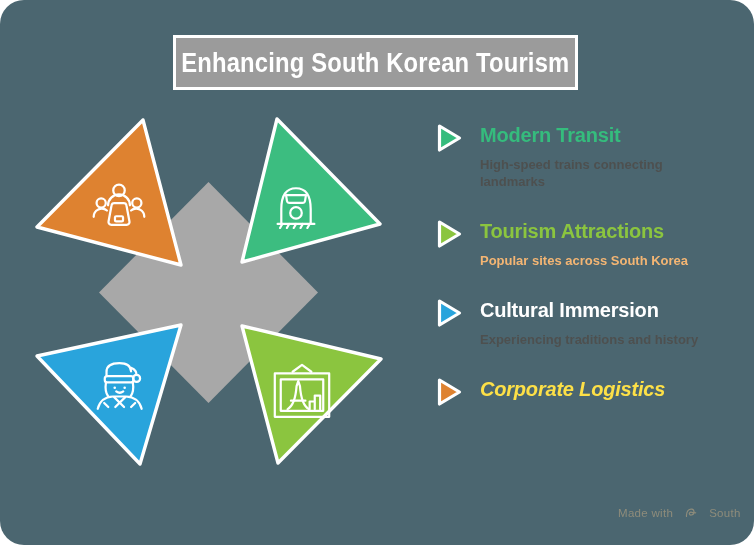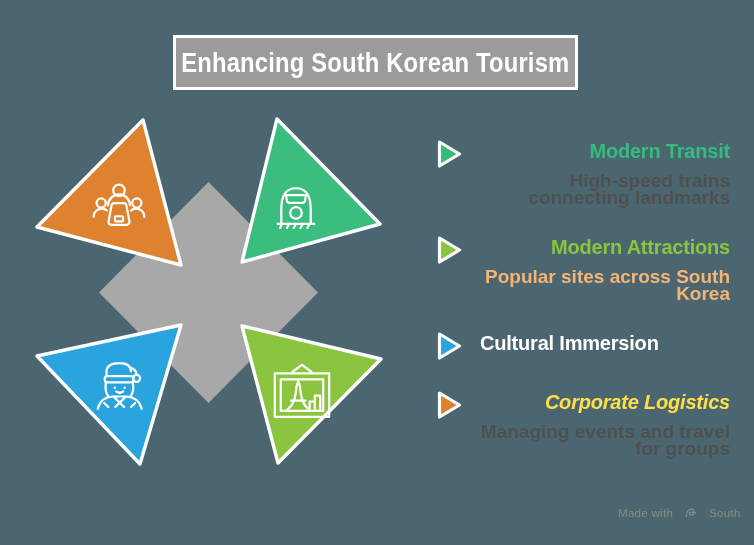--- a/index.html
+++ b/index.html
@@ -1,44 +1,45 @@
 <!DOCTYPE html>
 <html><head>
 <meta charset="utf-8">
 <style>
   html,body { margin:0; padding:0; }
   .canvas {
     position:relative; width:754px; height:545px; overflow:hidden;
     font-family:"Liberation Sans", sans-serif;
+    border-radius:24px;
   }
   
   .title-box {
     position:absolute; left:173px; top:35px; width:405px; height:55px;
     box-sizing:border-box; border:3px solid #fff;
     display:flex; align-items:center; justify-content:center;
   }
   .title-box .title-text {
     font-size:28px; font-weight:bold; white-space:nowrap;
     transform:scaleX(0.85); transform-origin:center;
     letter-spacing:0.2px;
   }
   
   .diagram-svg { position:absolute; left:0; top:0; }
   
   .legend {
-    position:absolute; left:437px; top:138px; width:300px;text-align:right;
+    position:absolute; left:437px; top:122px; width:300px;
   }
   .legend-item { display:flex; align-items:flex-start; margin-bottom:28px; }
   .legend-bullet { flex:0 0 auto; margin-top:1px; }
   .legend-text { margin-left:17px; }
   .legend-label {
     font-size:20px; font-weight:bold; line-height:26px; letter-spacing:-0.2px;
   }
   .legend-desc {
-    font-size:19px; line-height:17px; margin-top:8px; max-width:250px;
+    font-size:13px; line-height:17px; margin-top:8px; max-width:250px;
     font-weight:bold; opacity:0.95;
   }
   
   .watermark {
     position:absolute; left:618px; top:507px;
     display:flex; align-items:center; gap:12px;
     font-size:11.5px; letter-spacing:0.3px;
   }
   .watermark svg { display:block; }
 </style>
@@ -114,41 +115,41 @@
         <div class="legend-label" style="color: rgb(53, 188, 125);">Modern Transit</div>
         <div class="legend-desc" style="color: rgb(78, 79, 78);">High-speed trains connecting landmarks</div>
       </div>
     </div>
 
     <div class="legend-item">
       <svg class="legend-bullet" width="26" height="30" viewBox="0 0 26 30">
         <polygon points="2.5,3 22.5,15 2.5,27" stroke="#FFFFFF" stroke-width="3.2" stroke-linejoin="round" fill="#8BC53F"></polygon>
       </svg>
       <div class="legend-text">
-        <div class="legend-label" style="color: rgb(139, 197, 63);">Modern Attractions</div>
+        <div class="legend-label" style="color: rgb(139, 197, 63);">Tourism Attractions</div>
         <div class="legend-desc" style="color: #fdba74;">Popular sites across South Korea</div>
       </div>
     </div>
 
     <div class="legend-item">
       <svg class="legend-bullet" width="26" height="30" viewBox="0 0 26 30">
         <polygon points="2.5,3 22.5,15 2.5,27" stroke="#FFFFFF" stroke-width="3.2" stroke-linejoin="round" fill="#29A4DC"></polygon>
       </svg>
       <div class="legend-text">
         <div class="legend-label" style="color: #ffffff;">Cultural Immersion</div>
+        <div class="legend-desc" style="color: rgb(78, 79, 78);">Experiencing traditions and history</div>
       </div>
     </div>
 
     <div class="legend-item">
       <svg class="legend-bullet" width="26" height="30" viewBox="0 0 26 30">
         <polygon points="2.5,3 22.5,15 2.5,27" stroke="#FFFFFF" stroke-width="3.2" stroke-linejoin="round" fill="#DE8230"></polygon>
       </svg>
       <div class="legend-text">
         <div class="legend-label" style="color: #fde047; font-style: italic;">Corporate Logistics</div>
-        <div class="legend-desc" style="color: rgb(78, 79, 78);">Managing events and travel for groups</div>
       </div>
     </div>
 
   </div>
 
   <div class="watermark" style="color: rgb(142, 140, 123);">
     <span>Made with</span>
     <svg width="12" height="12" viewBox="0 0 12 12" fill="none" stroke-width="1.2" stroke-linecap="round" stroke="#8E8C7B">
       <path d="M1.5,9.5 C1,4.5 4,1.5 7,2.2 C10,3 9.5,7.5 6.5,8 C4,8.4 3.5,5.5 5.8,5.2 C7.5,5 8.5,6.5 10.8,5.8"></path>
     </svg>

